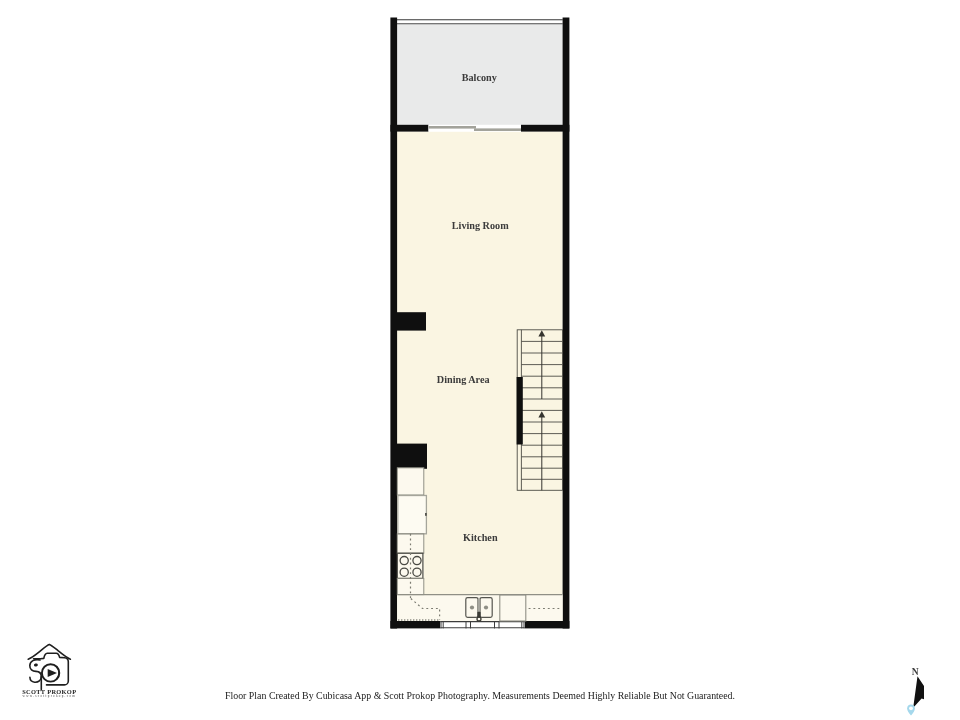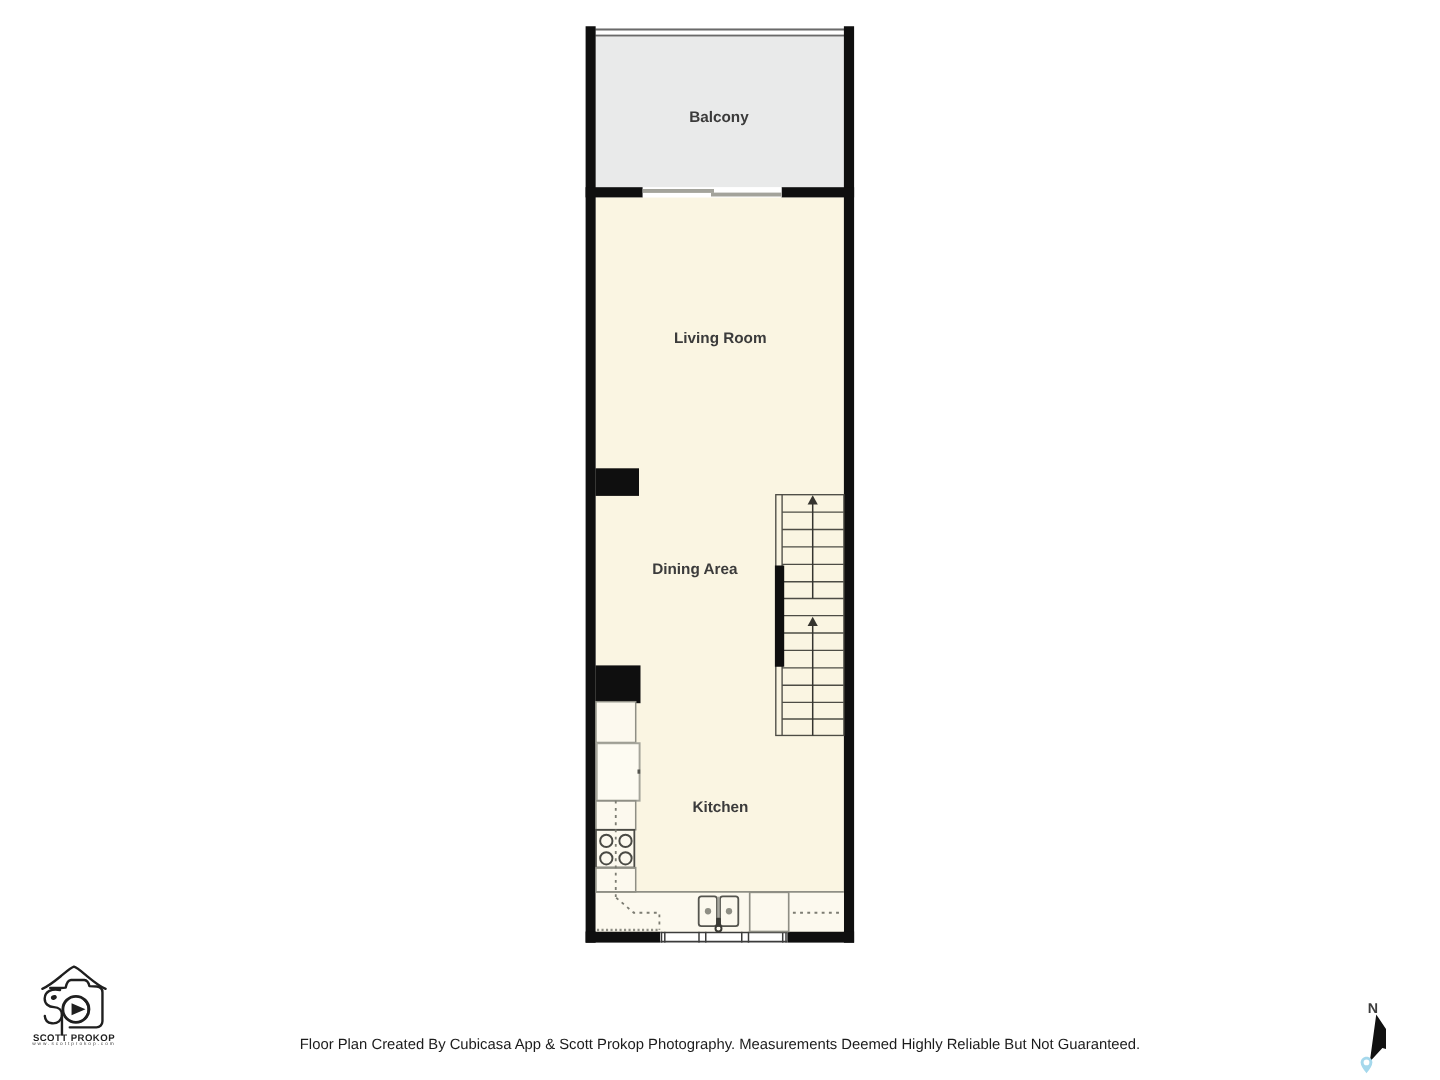--- a/index.html
+++ b/index.html
@@ -1,17 +1,17 @@
 <!DOCTYPE html>
 <html><head>
 <meta charset="utf-8">
 <style>
   html,body{margin:0;padding:0;background:#ffffff;}
   #page{position:relative;width:924px;height:720px;background:#ffffff;overflow:hidden;
-        font-family:Liberation Sans, sans-serif;}
+        font-family:Liberation Serif, serif;}
   svg{position:absolute;left:0;top:0;}
 </style>
 </head>
 <body>
 <div id="page">
 <svg width="960" height="720" viewBox="0 0 960 720">
 
   <g>
     <rect x="396.9" y="19.0" width="165.8" height="106.0" fill="#e9eaea"></rect>
 

